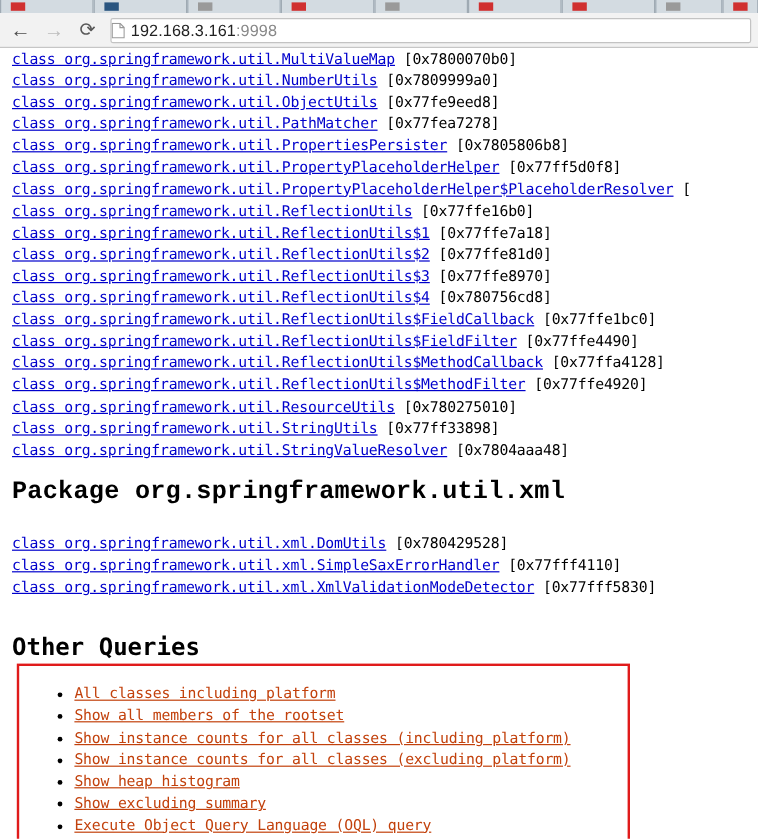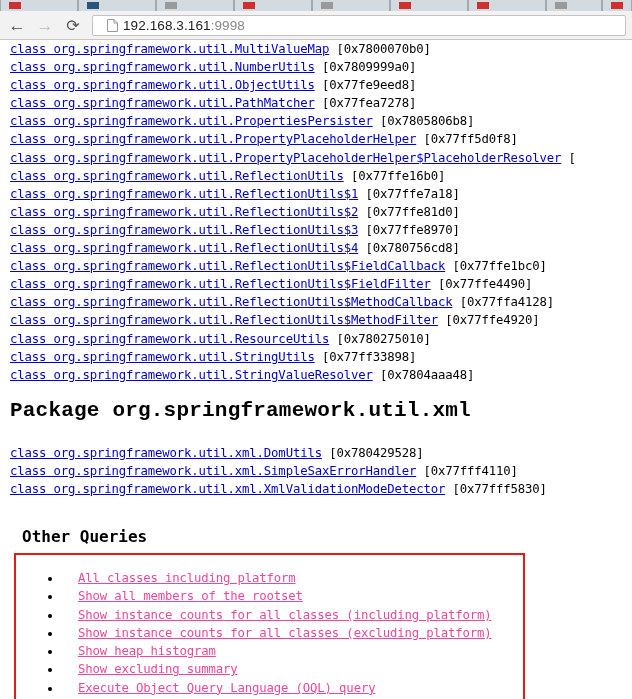--- a/index.html
+++ b/index.html
@@ -77,21 +77,21 @@
     left: 92px;
     top: 4px;
     width: 534px;
     height: 21px;
     background: #ffffff;
     border: 1px solid #c3c3c3;
     border-radius: 2px;
     box-sizing: border-box;
     display: flex;
     align-items: center;
-    padding-left: 14px;
+    padding-left: 0;
   }
   #page-icon {
     width: 11px;
     height: 13px;
     position: relative;
     flex: 0 0 auto;
     margin-right: 5px;
   }
   #page-icon svg { display: block; }
   #url-text {
@@ -154,25 +154,24 @@
     left: 10px;
     top: 404px;
     width: 640px;
   }
 
   #other-queries-heading {
     position: absolute;
     left: 10px;
     top: 487px;
     font-family: "DejaVu Sans Mono", "Liberation Mono", monospace;
-    font-size: 16px;
+    font-size: 20px;
     font-weight: bold;
     color: #000000;
     letter-spacing: 0px;
-    margin-left: 12px;
   }
 
   #queries-box {
     position: absolute;
     left: 14px;
     top: 513px;
     width: 511px;
     height: 160px;
     border: 2px solid #e01b1b;
     box-sizing: border-box;
@@ -183,23 +182,22 @@
     padding: 14px 0 0 46px;
   }
   #queries-list li {
     font-family: "DejaVu Sans Mono", "Liberation Mono", monospace;
     font-size: 12.3px;
     line-height: 18.3px;
     color: #000000;
     letter-spacing: -0.15px;
   }
   #queries-list li a {
-    color: #ec4899;
+    color: #c2410c;
     text-decoration: underline;
-    margin-left: 16px;
   }
 
   #watermark {
     position: absolute;
     right: 8px;
     bottom: 14px;
     font-family: "DejaVu Sans", sans-serif;
     font-size: 15px;
     color: #d6d6d6;
     white-space: nowrap;

